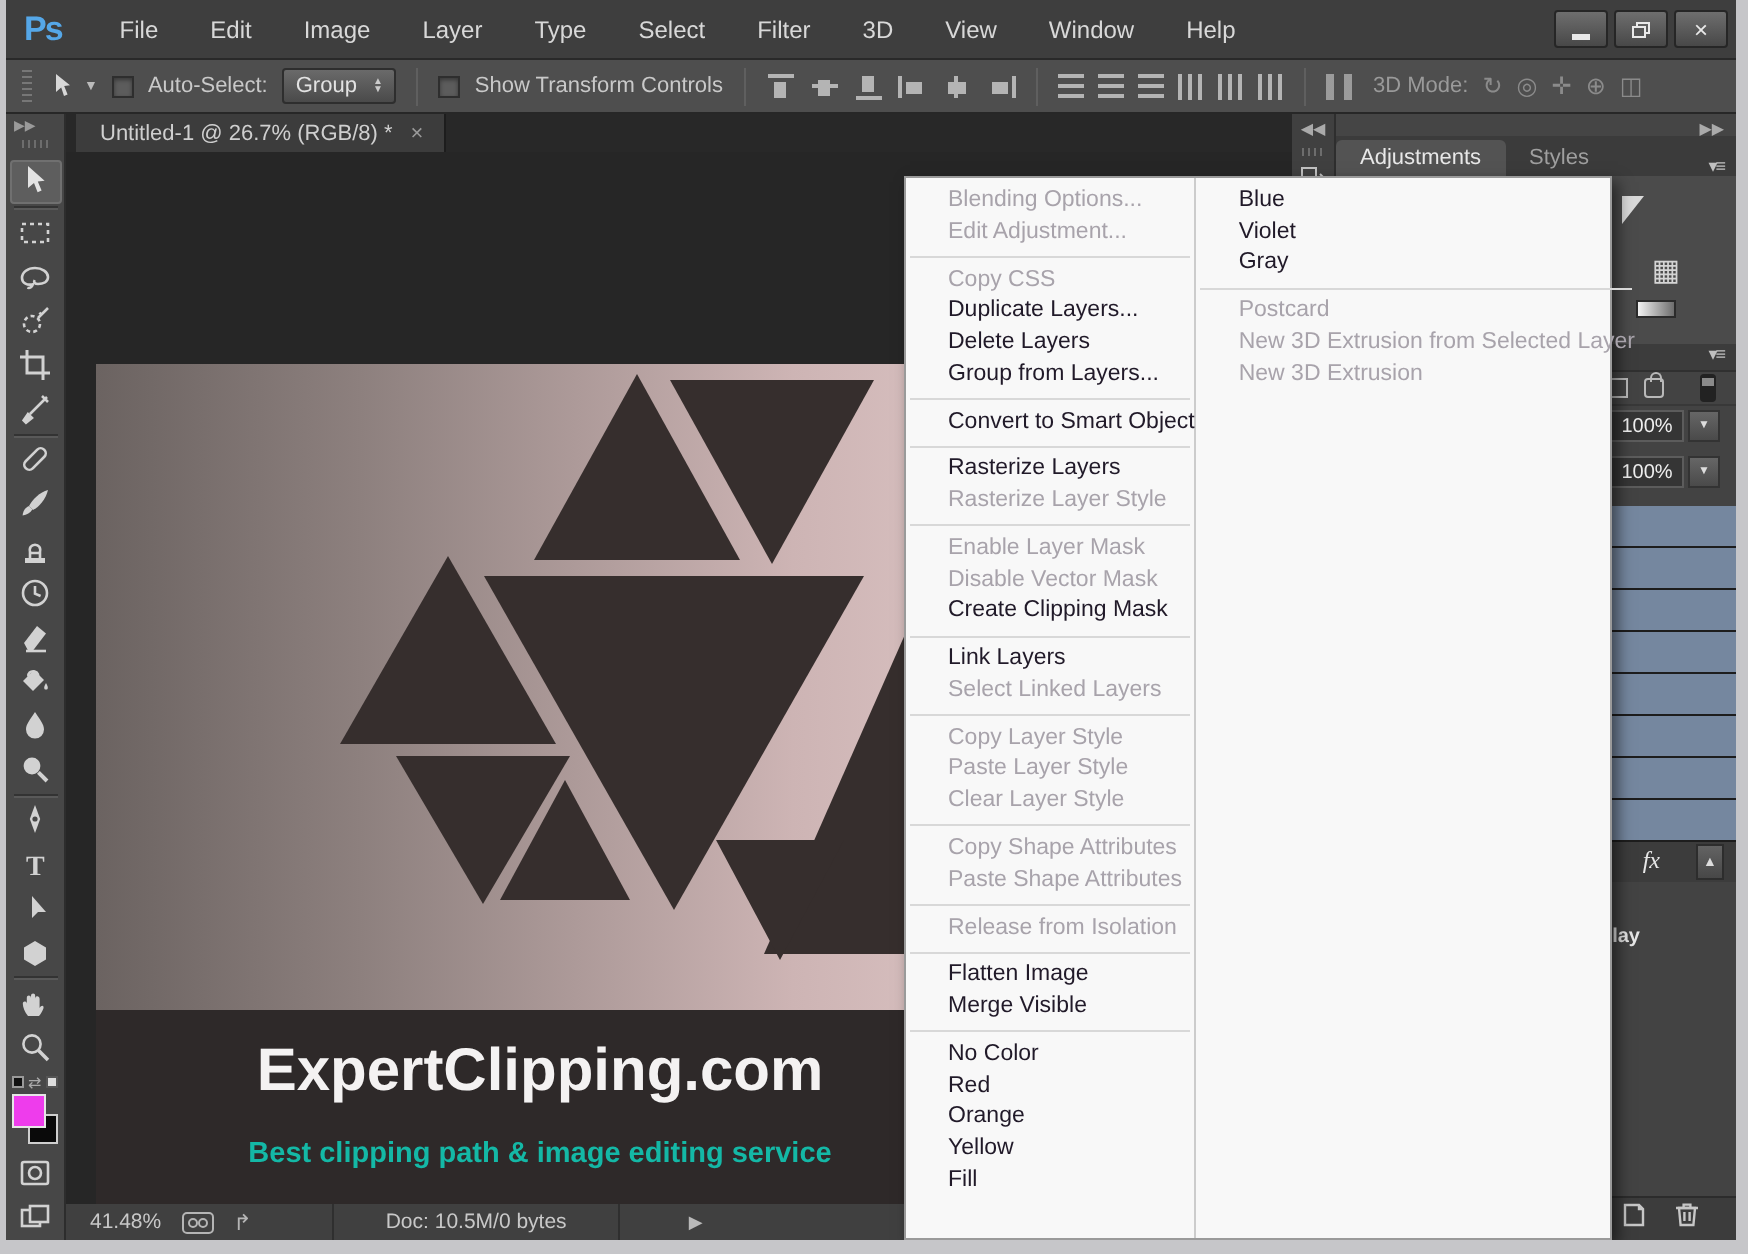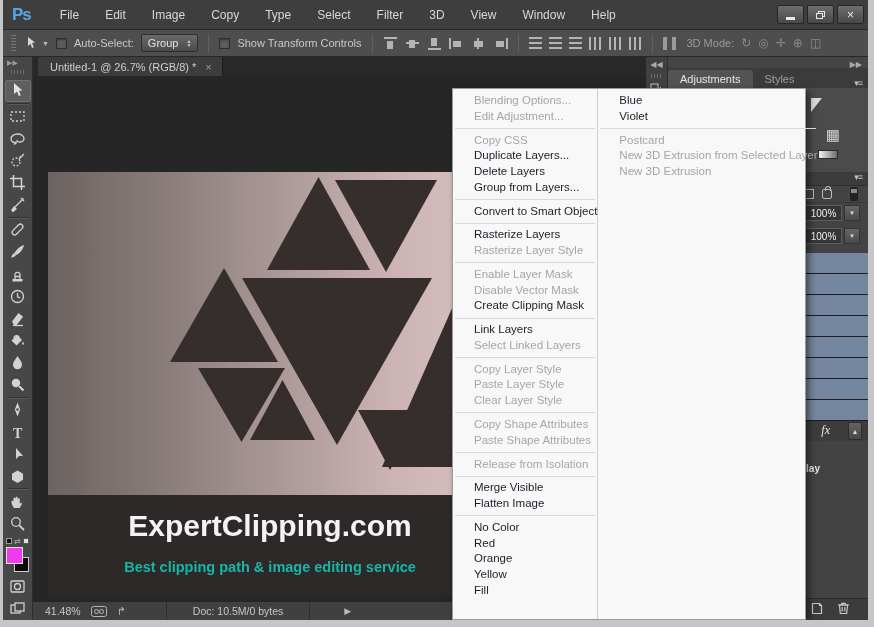--- a/index.html
+++ b/index.html
@@ -69,21 +69,21 @@
   .swatches { position:relative; width:26px; height:27px; margin-bottom:3px; }
   .sw-bg { position:absolute; left:9px; top:10px; width:15px; height:15px; background:#0a0a0a; border:1px solid #cfcfcf; }
   .sw-fg { position:absolute; left:1px; top:0; width:17px; height:17px; background:#ee3cec; border:1px solid #e6e6e6; }
 
   
   .docarea { position:absolute; left:33px; top:57px; right:222px; bottom:25px; background:#262626; overflow:hidden; }
   .tabbar { height:19px; background:#282828; display:flex;text-align:center; }
   .doc-tab { background:#3c3c3c; color:#cfcfcf; font-size:11px; display:flex; align-items:center; gap:9px;
              padding:0 10px 0 12px; margin-left:5px; border-right:1px solid #1d1d1d; }
   .tab-close { color:#9a9a9a; font-size:11px; }
-  .canvas { position:absolute; left:15px; top:115px; width:600px; height:424px;
+  .canvas { position:absolute; left:15px; top:125px; width:600px; height:424px;
             background:linear-gradient(90deg,#6b6361 0%,#8d807e 22%,#cdb4b4 58%,#eed8d7 100%); overflow:hidden; }
   .tri { position:absolute; background:#362e2d; }
   .tri.up { clip-path:polygon(50% 0,100% 100%,0 100%); }
   .tri.down { clip-path:polygon(0 0,100% 0,50% 100%); }
   .cv-footer { position:absolute; left:0; right:0; bottom:0; height:101px; background:#2e2929; }
   .cv-footer-inner { width:444px; text-align:center; padding-top:14px; }
   .cv-headline { color:#f4f2f2; font-size:30px; font-weight:bold; letter-spacing:0; }
   .cv-tagline  { color:#14b8a6; font-size:14.5px; font-weight:bold; margin-top:16px; }
 
   
@@ -156,21 +156,21 @@
 <body>
 
 <div class="win">
 
   <div class="titlebar">
     <span class="ps-logo">Ps</span>
     <nav class="menubar">
       <span class="mi-top">File</span>
       <span class="mi-top">Edit</span>
       <span class="mi-top">Image</span>
-      <span class="mi-top">Copy</span>
+      <span class="mi-top">Layer</span>
       <span class="mi-top">Type</span>
       <span class="mi-top">Select</span>
       <span class="mi-top">Filter</span>
       <span class="mi-top">3D</span>
       <span class="mi-top">View</span>
       <span class="mi-top">Window</span>
       <span class="mi-top">Help</span>
     </nav>
     <div class="win-controls">
       <div class="win-btn">
@@ -528,32 +528,33 @@
       <div class="msep"></div>
       <div class="mi dis">Copy Layer Style</div>
       <div class="mi dis">Paste Layer Style</div>
       <div class="mi dis">Clear Layer Style</div>
       <div class="msep"></div>
       <div class="mi dis">Copy Shape Attributes</div>
       <div class="mi dis">Paste Shape Attributes</div>
       <div class="msep"></div>
       <div class="mi dis">Release from Isolation</div>
       <div class="msep"></div>
+      <div class="mi">Flatten Image</div>
       <div class="mi">Merge Visible</div>
-      <div class="mi">Flatten Image</div>
       <div class="msep"></div>
       <div class="mi">No Color</div>
       <div class="mi">Red</div>
       <div class="mi">Orange</div>
       <div class="mi">Yellow</div>
       <div class="mi">Fill</div>
     </div>
     <div class="mcol2">
       <div class="mi">Blue</div>
       <div class="mi">Violet</div>
+      <div class="mi">Gray</div>
       <div class="msep"></div>
       <div class="mi dis">Postcard</div>
       <div class="mi dis">New 3D Extrusion from Selected Layer</div>
       <div class="mi dis">New 3D Extrusion</div>
     </div>
   </div>
 
   <div class="frame-left"></div>
   <div class="frame-right"></div>
   <div class="frame-bottom"></div>

